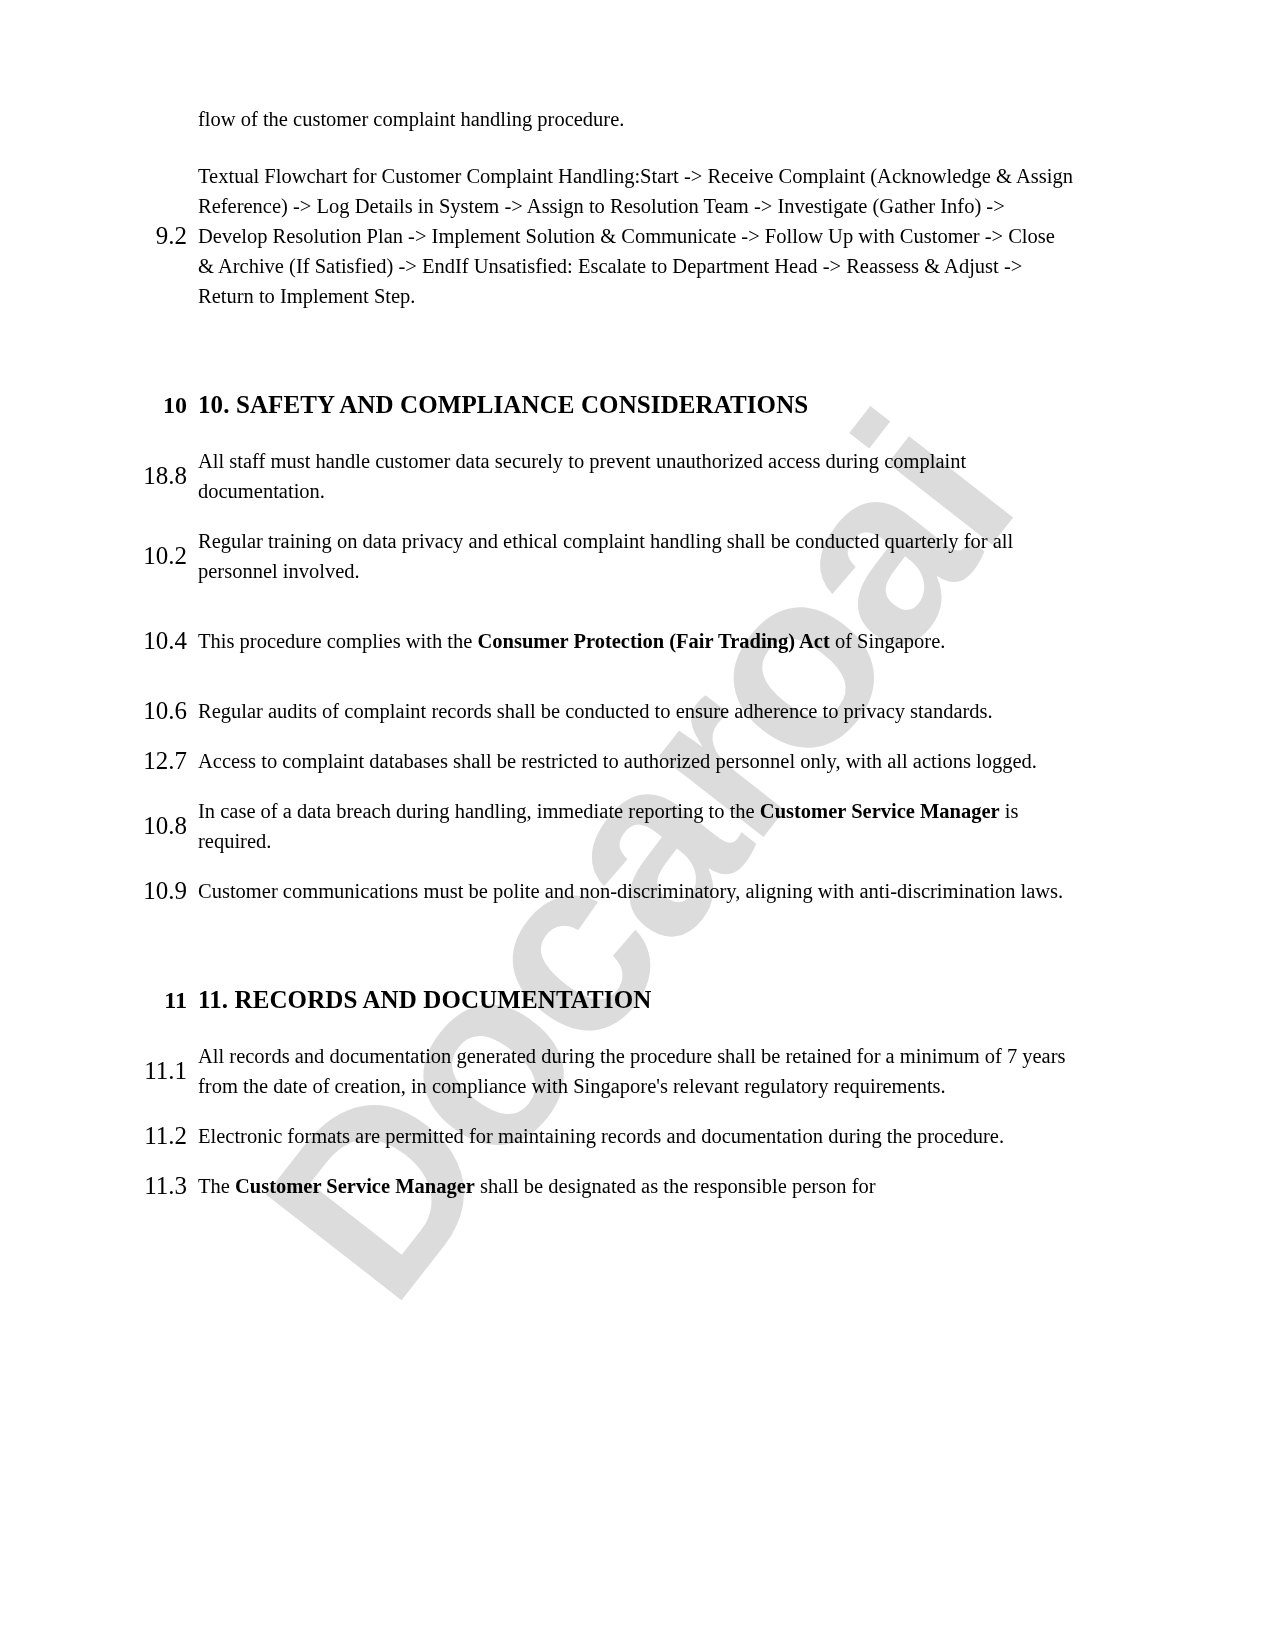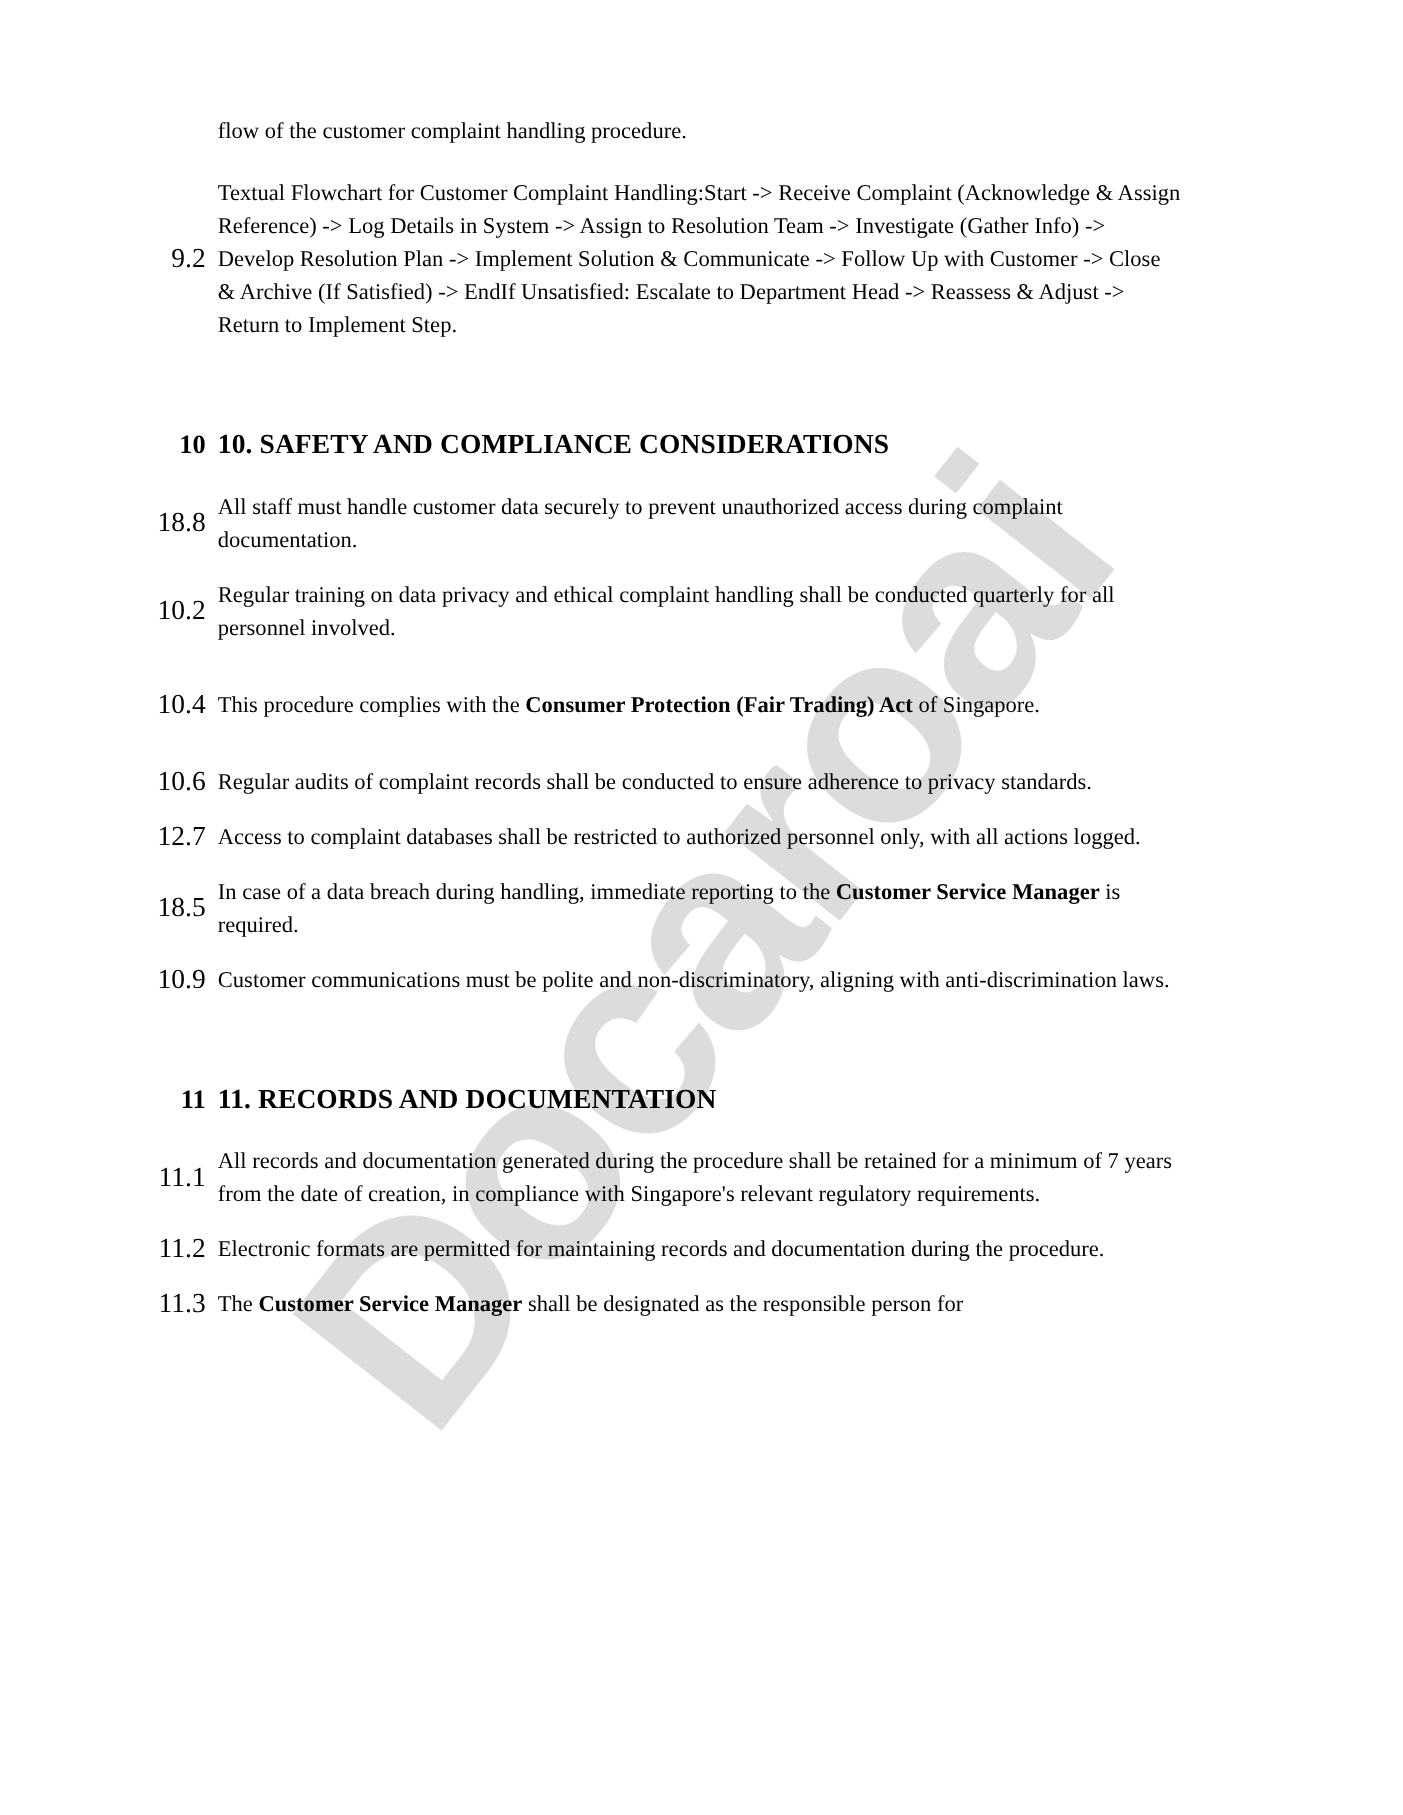--- a/index.html
+++ b/index.html
@@ -159,21 +159,21 @@
     <div class="sp-xs"></div>
 
     <div class="block">
       <div class="num">12.7</div>
       <div class="body-text">Access to complaint databases shall be restricted to authorized personnel only, with all actions logged.</div>
     </div>
 
     <div class="sp-xs"></div>
 
     <div class="block">
-      <div class="num">18.5</div>
+      <div class="num">10.8</div>
       <div class="body-text">In case of a data breach during handling, immediate reporting to the <b>Customer Service Manager</b> is required.</div>
     </div>
 
     <div class="sp-xs"></div>
 
     <div class="block">
       <div class="num">10.9</div>
       <div class="body-text">Customer communications must be polite and non-discriminatory, aligning with anti-discrimination laws.</div>
     </div>
 

